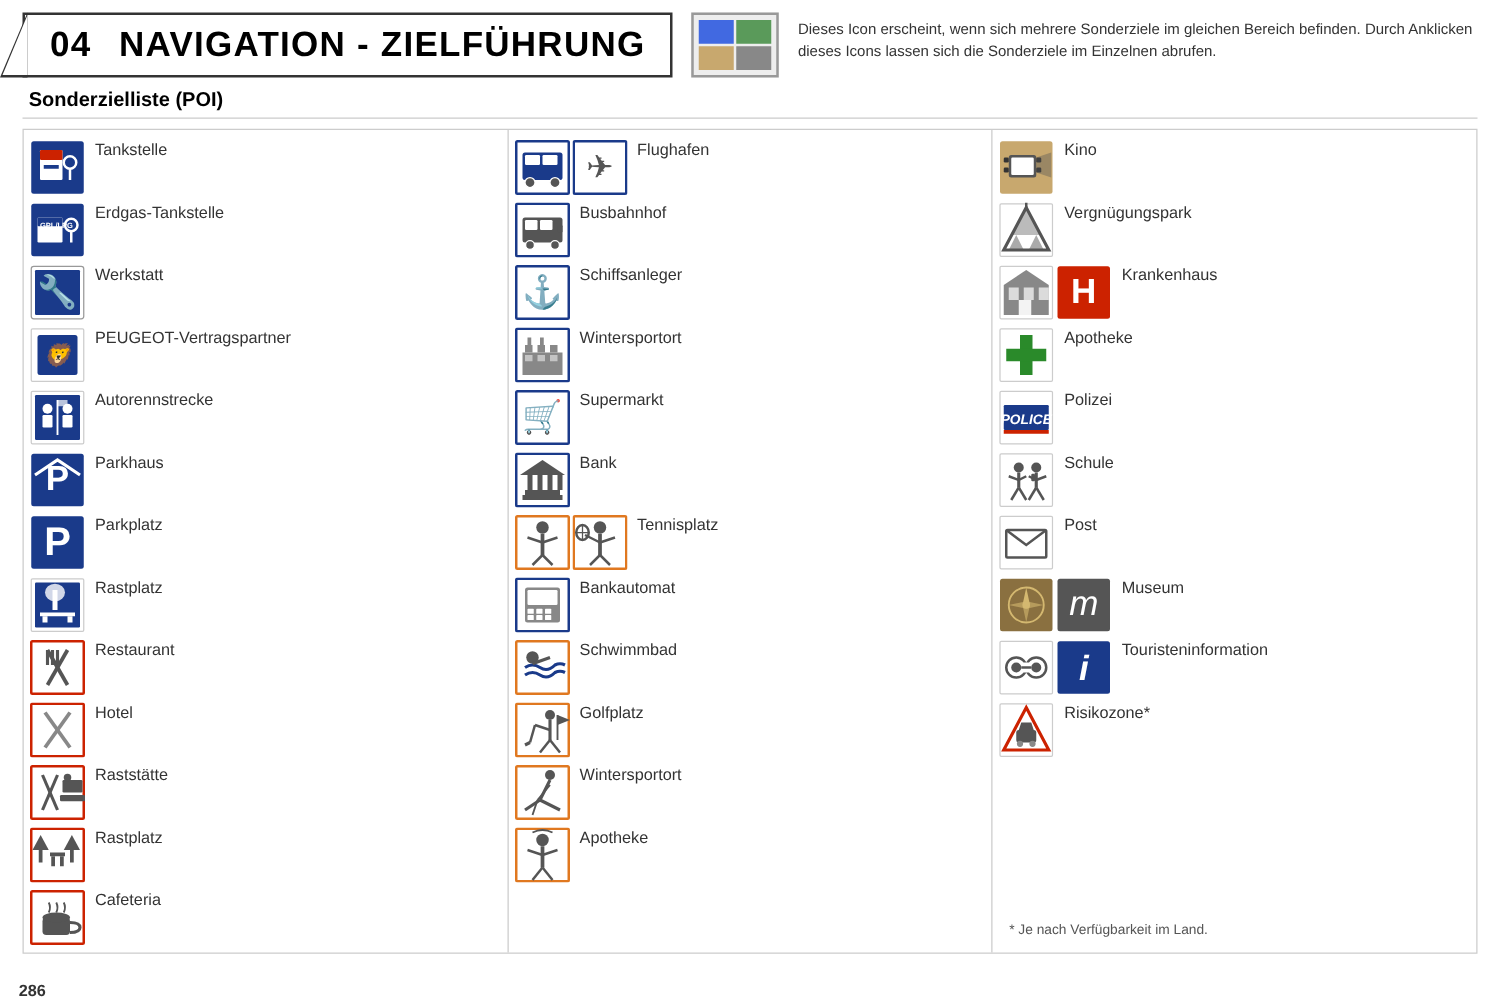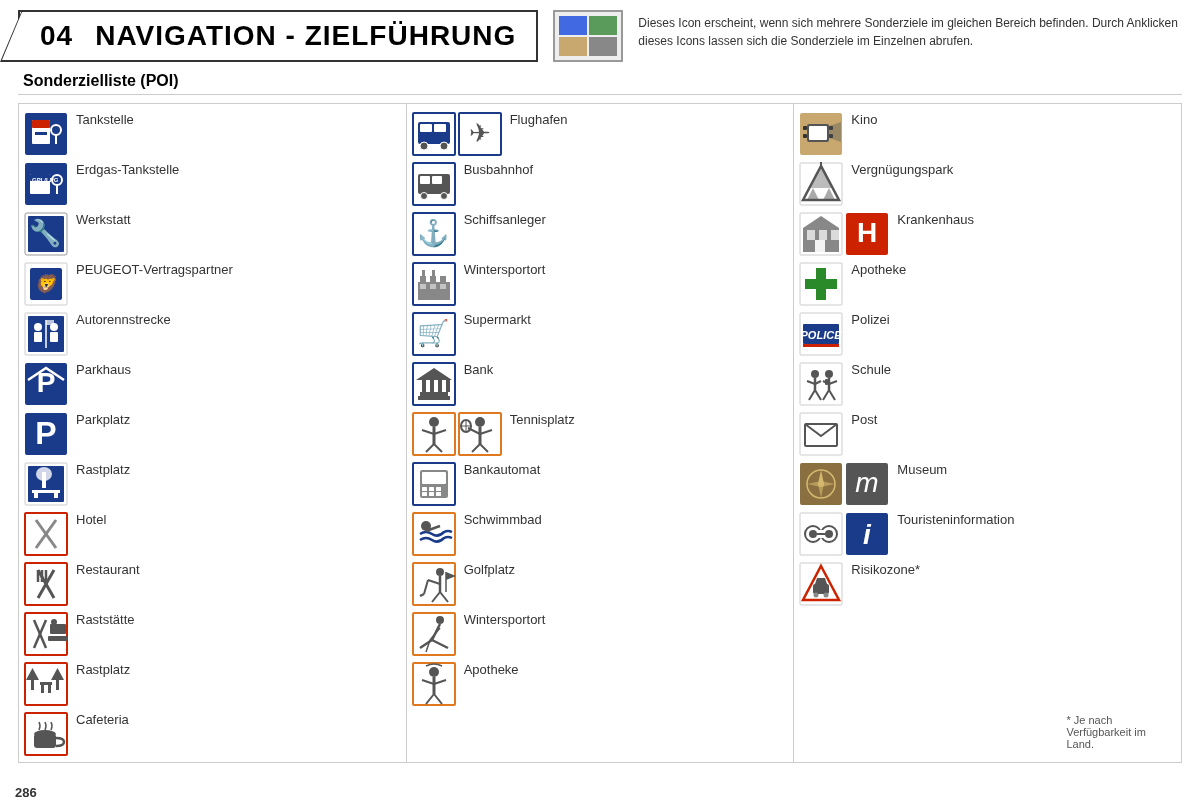--- a/index.html
+++ b/index.html
@@ -149,21 +149,21 @@
       position: absolute;
       bottom: 0;
       left: 15px;
       font-size: 13px;
       font-weight: bold;
       color: #333;
     }
 
     .col-inner {
       display: flex;
-      flex-direction: row;
+      flex-direction: column;
       height: 100%;
       gap: 44px;
     }
     .col-items {
       flex: 1;
     }
   </style>
 </head>
 <body>
 
@@ -296,41 +296,41 @@
           </svg>
         </div>
         <span class="poi-label">Rastplatz</span>
       </div>
 
       <div class="poi-item">
         <div class="svg-icon">
           <svg width="44" height="44" viewBox="0 0 44 44">
             <rect x="1" y="1" width="42" height="42" fill="white" stroke="#cc2200" stroke-width="2" rx="1"></rect>
 
-            <line x1="12" y1="8" x2="32" y2="36" stroke="#888" stroke-width="3"></line>
-            <line x1="32" y1="8" x2="12" y2="36" stroke="#888" stroke-width="3"></line>
-          </svg>
-        </div>
-        <span class="poi-label">Hotel</span>
-      </div>
-
-      <div class="poi-item">
-        <div class="svg-icon">
-          <svg width="44" height="44" viewBox="0 0 44 44">
-            <rect x="1" y="1" width="42" height="42" fill="white" stroke="#cc2200" stroke-width="2" rx="1"></rect>
-
             <line x1="14" y1="8" x2="30" y2="36" stroke="#555" stroke-width="3"></line>
             <line x1="30" y1="8" x2="14" y2="36" stroke="#555" stroke-width="3"></line>
 
             <line x1="14" y1="8" x2="14" y2="20" stroke="#555" stroke-width="2.5"></line>
             <line x1="18" y1="8" x2="18" y2="20" stroke="#555" stroke-width="2.5"></line>
             <line x1="22" y1="8" x2="22" y2="20" stroke="#555" stroke-width="2.5"></line>
           </svg>
         </div>
         <span class="poi-label">Restaurant</span>
+      </div>
+
+      <div class="poi-item">
+        <div class="svg-icon">
+          <svg width="44" height="44" viewBox="0 0 44 44">
+            <rect x="1" y="1" width="42" height="42" fill="white" stroke="#cc2200" stroke-width="2" rx="1"></rect>
+
+            <line x1="12" y1="8" x2="32" y2="36" stroke="#888" stroke-width="3"></line>
+            <line x1="32" y1="8" x2="12" y2="36" stroke="#888" stroke-width="3"></line>
+          </svg>
+        </div>
+        <span class="poi-label">Hotel</span>
       </div>
 
       <div class="poi-item">
         <div class="svg-icon">
           <svg width="44" height="44" viewBox="0 0 44 44">
             <rect x="1" y="1" width="42" height="42" fill="white" stroke="#cc2200" stroke-width="2" rx="1"></rect>
 
             <line x1="10" y1="8" x2="22" y2="36" stroke="#555" stroke-width="2.5"></line>
             <line x1="22" y1="8" x2="10" y2="36" stroke="#555" stroke-width="2.5"></line>
             <rect x="26" y="12" width="16" height="10" fill="#555" rx="1"></rect>

